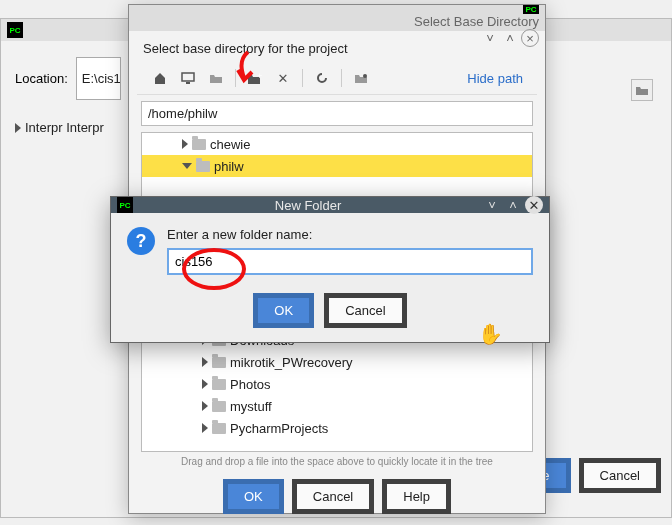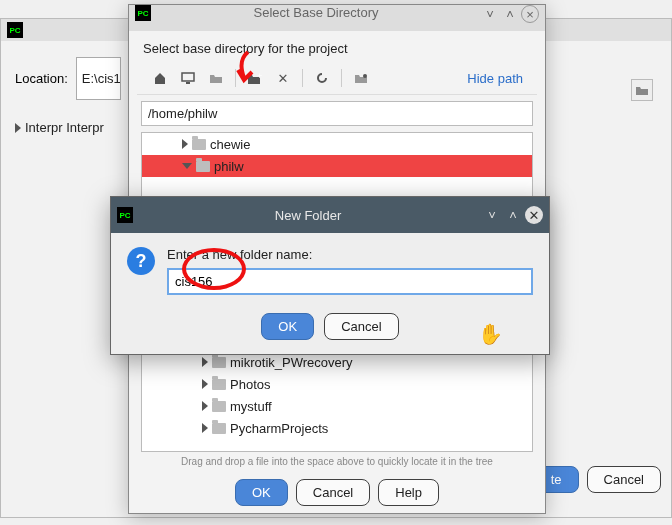--- a/index.html
+++ b/index.html
@@ -12,49 +12,49 @@
   .pc-icon::after { content: "PC"; color: #0f0; font-size: 8px; font-weight: bold; }
   .bg-body { padding: 10px 14px; }
   .loc-row { display: flex; align-items: center; gap: 8px; margin-top: 6px; }
   .loc-label { color: #000; }
   .loc-input { flex: 0 0 45px; border: 1px solid #aaa; background: #fff; padding: 13px 5px; overflow: hidden; white-space: nowrap; }
   .folder-btn { width: 22px; height: 22px; border: 1px solid #bbb; background: #eee; display: inline-flex; align-items: center; justify-content: center; position: absolute; right: 18px; top: 60px; }
   .proj-interp { margin-top: 20px; display: flex; align-items: center; gap: 4px; }
   .tri { display: inline-block; width: 0; height: 0; border-top: 5px solid transparent; border-bottom: 5px solid transparent; border-left: 6px solid #555; }
   .tri.down { border-left: 5px solid transparent; border-right: 5px solid transparent; border-top: 6px solid #555; border-bottom: none; }
   .bg-bottom-btns { position: absolute; right: 10px; bottom: 24px; display: flex; gap: 8px; }
-  .btn { padding: 5px 16px; border: 1px solid #404040; background: #fafafa; border-radius: 8px; font-size: 13px; cursor: pointer; }
+  .btn { padding: 5px 16px; border: 5px solid #404040; background: #fafafa; border-radius: 0; font-size: 13px; cursor: pointer; }
   .btn.primary { background: #4a86d8; color: #fff; border-color: #3a6db0; }
 
   
   .sbd { position: absolute; left: 128px; top: 4px; width: 418px; height: 510px; background: #f3f3f3; border: 1px solid #888; box-shadow: 0 4px 20px rgba(0,0,0,.25); }
-  .sbd-title { height: 26px; background: #ddd; display: flex; align-items: flex-start; padding: 0 6px; }
+  .sbd-title { height: 26px; background: #ddd; display: flex; align-items: flex-end; padding: 0 6px; flex-direction: column; }
   .sbd-title-text { flex: 1; text-align: center; color: #666; font-size: 13px; }
   .win-ctrl { display: flex; gap: 2px; align-items: center; }
   .wc { width: 18px; height: 18px; display: flex; align-items: center; justify-content: center; color: #666; cursor: pointer; border-radius: 50%; }
   .wc.close { border: 1px solid #999; }
   .sbd-instr { padding: 10px 14px 6px; color: #222; }
   .sbd-toolbar { display: flex; align-items: center; padding: 4px 10px; gap: 2px; border-bottom: 1px solid #ddd; margin: 0 8px; }
   .tb { width: 26px; height: 24px; display: inline-flex; align-items: center; justify-content: center; color: #555; cursor: pointer; }
   .tb.sep { width: 1px; background: #ccc; height: 18px; margin: 0 4px; }
   .hide-path { margin-left: auto; color: #2a6dc9; cursor: pointer; padding-right: 4px; }
   .sbd-path { margin: 6px 12px; border: 1px solid #bbb; background: #fff; padding: 4px 6px; }
   .tree { margin: 4px 12px 0; border: 1px solid #bbb; background: #fff; height: 320px; overflow: hidden; }
   .tree-row { display: flex; align-items: center; height: 22px; padding-left: 6px; gap: 4px; }
-  .tree-row.sel { background: #ef4444; }
+  .tree-row.sel { background: #fde047; }
   .indent1 { padding-left: 40px; }
   .indent2 { padding-left: 60px; }
   .folder-ic { width: 14px; height: 11px; background: #bdbdbd; border-radius: 1px; position: relative; }
   .folder-ic::before { content: ""; position: absolute; top: -3px; left: 0; width: 6px; height: 3px; background: #bdbdbd; border-radius: 1px 1px 0 0; }
   .tree-hint { text-align: center; font-size: 10px; color: #888; padding: 4px 0; }
   .sbd-btns { display: flex; justify-content: center; gap: 8px; padding: 8px 0 10px; }
 
   
   .nf { position: absolute; left: 110px; top: 196px; width: 440px; background: #eee; border: 1px solid #666; box-shadow: 0 6px 24px rgba(0,0,0,.35); }
-  .nf-title { height: 36px; background: #4a5a66; display: flex; align-items: center; padding: 0 6px; }
+  .nf-title { height: 16px; background: #4a5a66; display: flex; align-items: center; padding: 0 6px; }
   .nf-title-text { flex: 1; text-align: center; color: #e8e8e8; font-size: 13px; }
   .nf-title .pc-icon { background: #000; }
   .nf-wc { display: flex; gap: 3px; align-items: center; }
   .nf-wc .wc { color: #ddd; }
   .nf-wc .wc.close { background: #e0e0e0; color: #333; border: none; }
   .nf-body { padding: 14px 16px 12px; display: flex; gap: 12px; align-items: flex-start; }
   .q-icon { width: 28px; height: 28px; border-radius: 50%; background: #2a7de1; color: #fff; display: flex; align-items: center; justify-content: center; font-weight: bold; font-size: 18px; flex-shrink: 0; }
   .nf-form { flex: 1; }
   .nf-label { margin-bottom: 6px; }
   .nf-input { width: 100%; border: 2px solid #6fa8e8; background: #fff; padding: 4px 6px; font-size: 13px; outline: none; }

